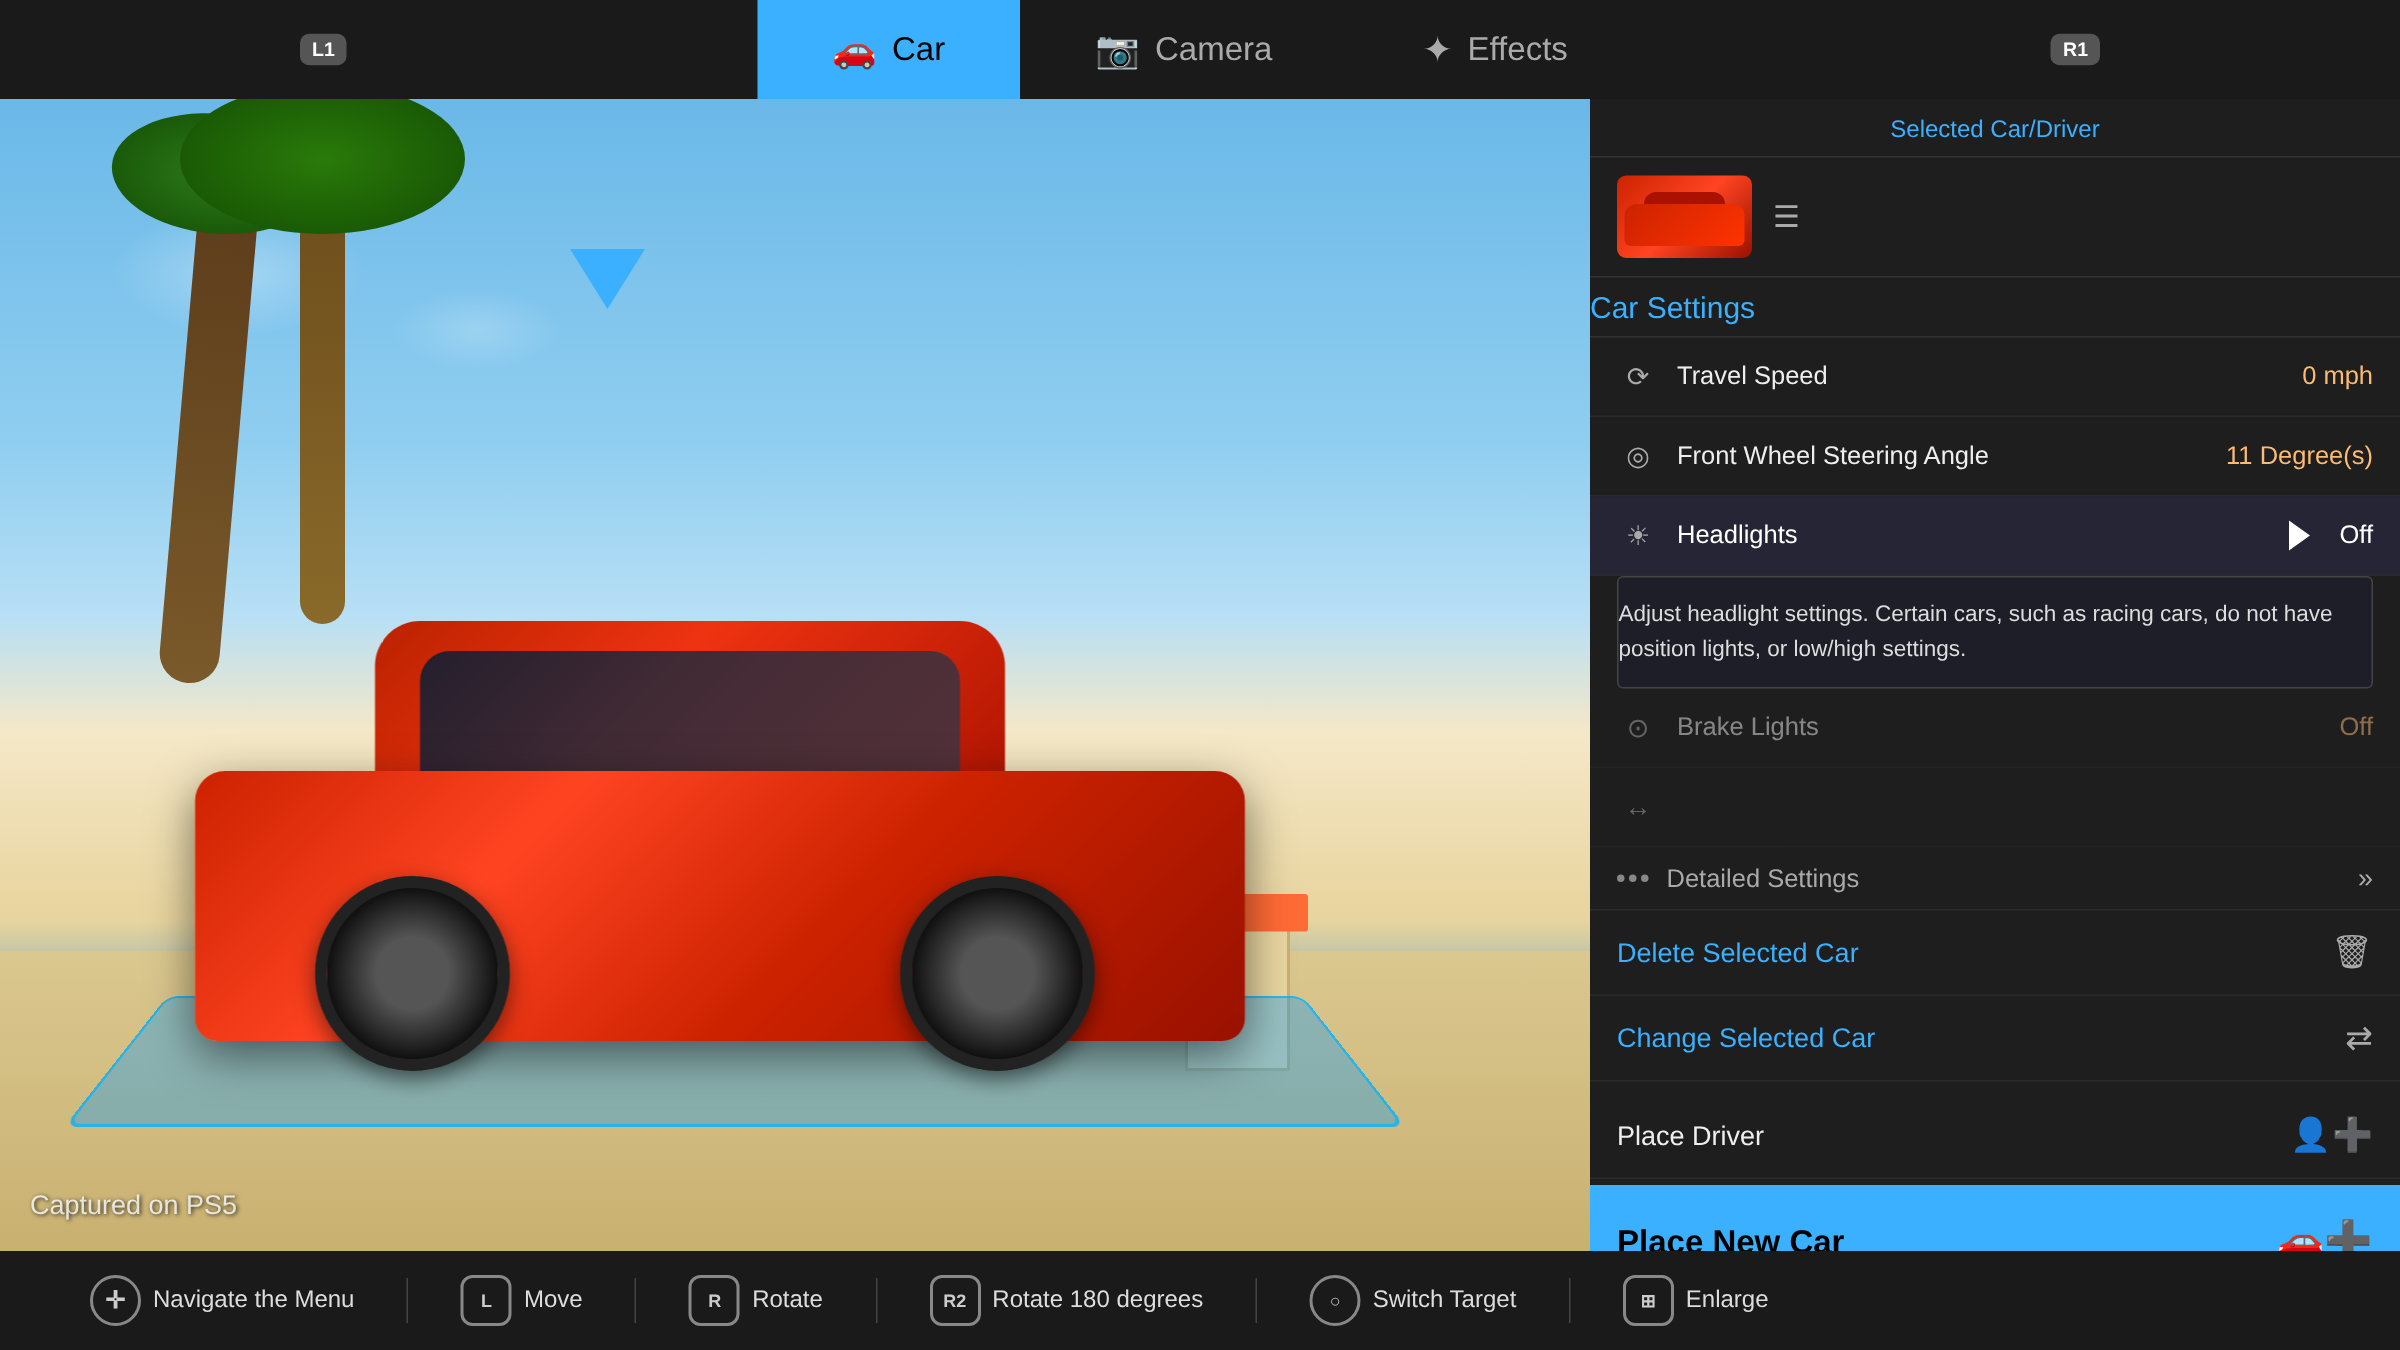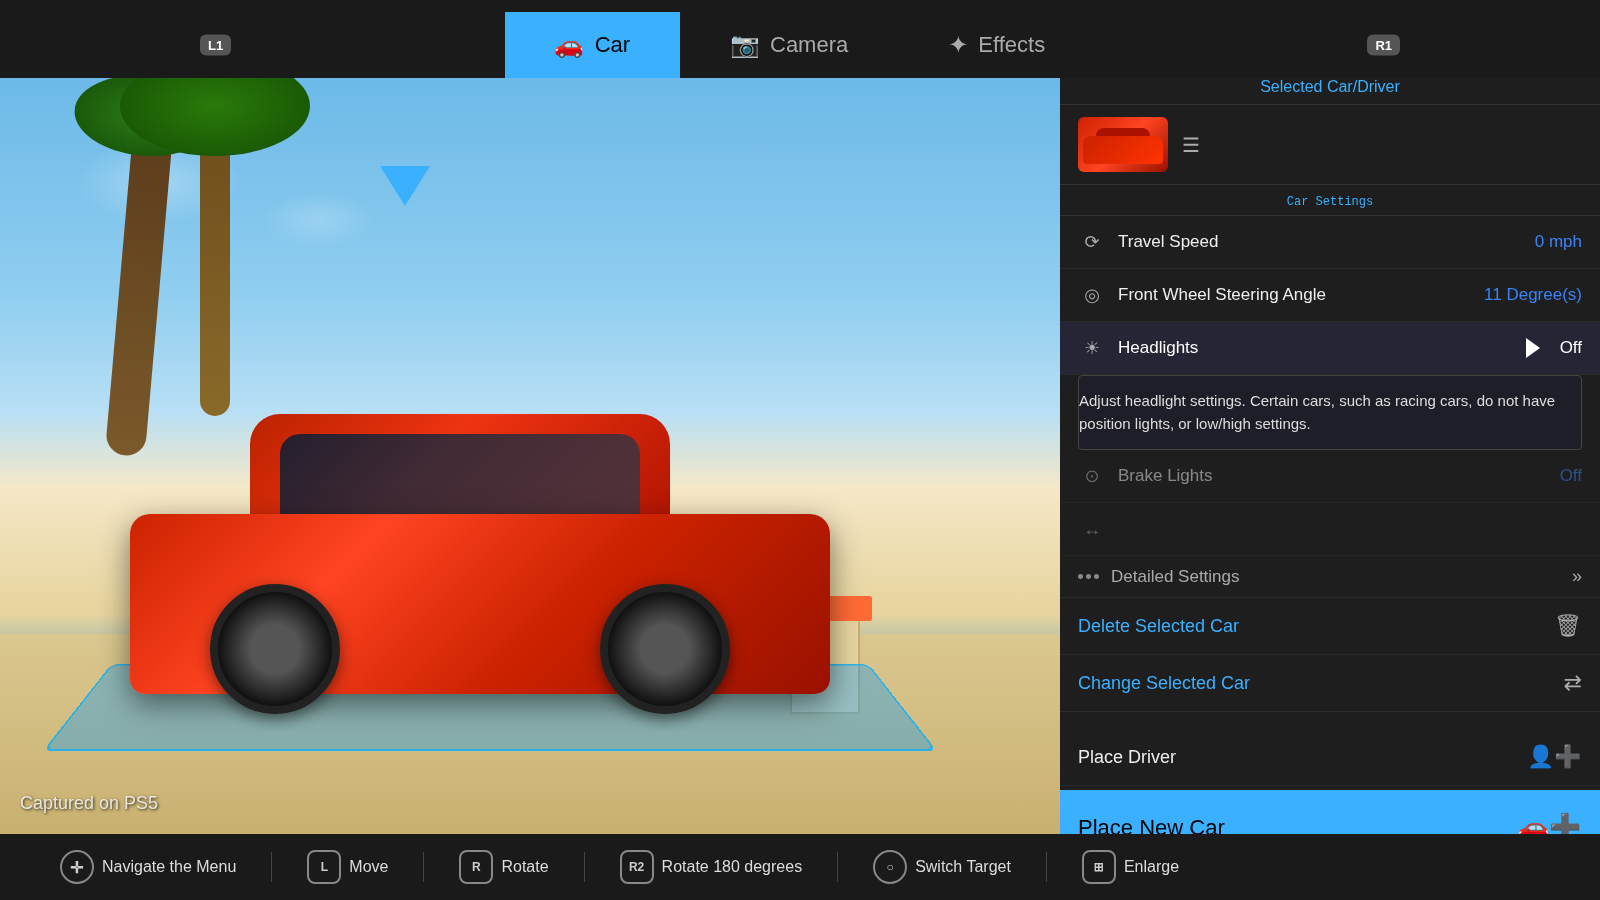--- a/index.html
+++ b/index.html
@@ -8,21 +8,21 @@
       height: 900px;
       overflow: hidden;
       background: #1a1a1a;
       font-family: 'Helvetica Neue', Helvetica, Arial, sans-serif;
       color: #fff;
     }
 
     
     .top-bar {
       position: absolute;
-      top: 12px; left: 0; right: 0;
+      top: 0; left: 0; right: 0;
       height: 66px;
       background: #1a1a1a;
       display: flex;
       align-items: center;
       justify-content: center;
       gap: 0;
       z-index: 100;
     }
     .tab-btn {
       display: flex;
@@ -331,26 +331,24 @@
       flex: 1;
     }
     .menu-icon {
       color: #aaa;
       font-size: 20px;
       cursor: pointer;
     }
 
     
     .car-settings-label {
-      text-align: center;
       color: #3ab0ff;
-      font-size: 12px;
+      font-size: 20px;
       padding: 10px 0 6px;
       border-bottom: 1px solid #333;
-      font-family: Liberation Mono, monospace;
     }
     .setting-row {
       display: flex;
       align-items: center;
       padding: 12px 18px;
       border-bottom: 1px solid #2a2a2a;
       gap: 12px;
       position: relative;
     }
     .setting-icon {
@@ -363,21 +361,21 @@
       justify-content: center;
       font-size: 18px;
     }
     .setting-label {
       flex: 1;
       font-size: 17px;
       color: #eee;
     }
     .setting-value {
       font-size: 17px;
-      color: #3b82f6;
+      color: #fdba74;
     }
     
     .setting-row.headlights-active {
       background: #252535;
     }
     .setting-row.headlights-active .setting-label,
     .setting-row.headlights-active .setting-value {
       color: #fff;
     }
     
@@ -482,21 +480,21 @@
       display: flex;
       align-items: center;
       padding: 22px 18px;
       cursor: pointer;
       gap: 12px;
       margin: 4px 0;
     }
     .place-car-btn .car-label {
       flex: 1;
       font-size: 22px;
-      font-weight: 400;
+      font-weight: 700;
       color: #000;
     }
     .place-car-icon {
       color: #000;
       font-size: 26px;
     }
 
     
     .more-cars-info {
       text-align: center;

